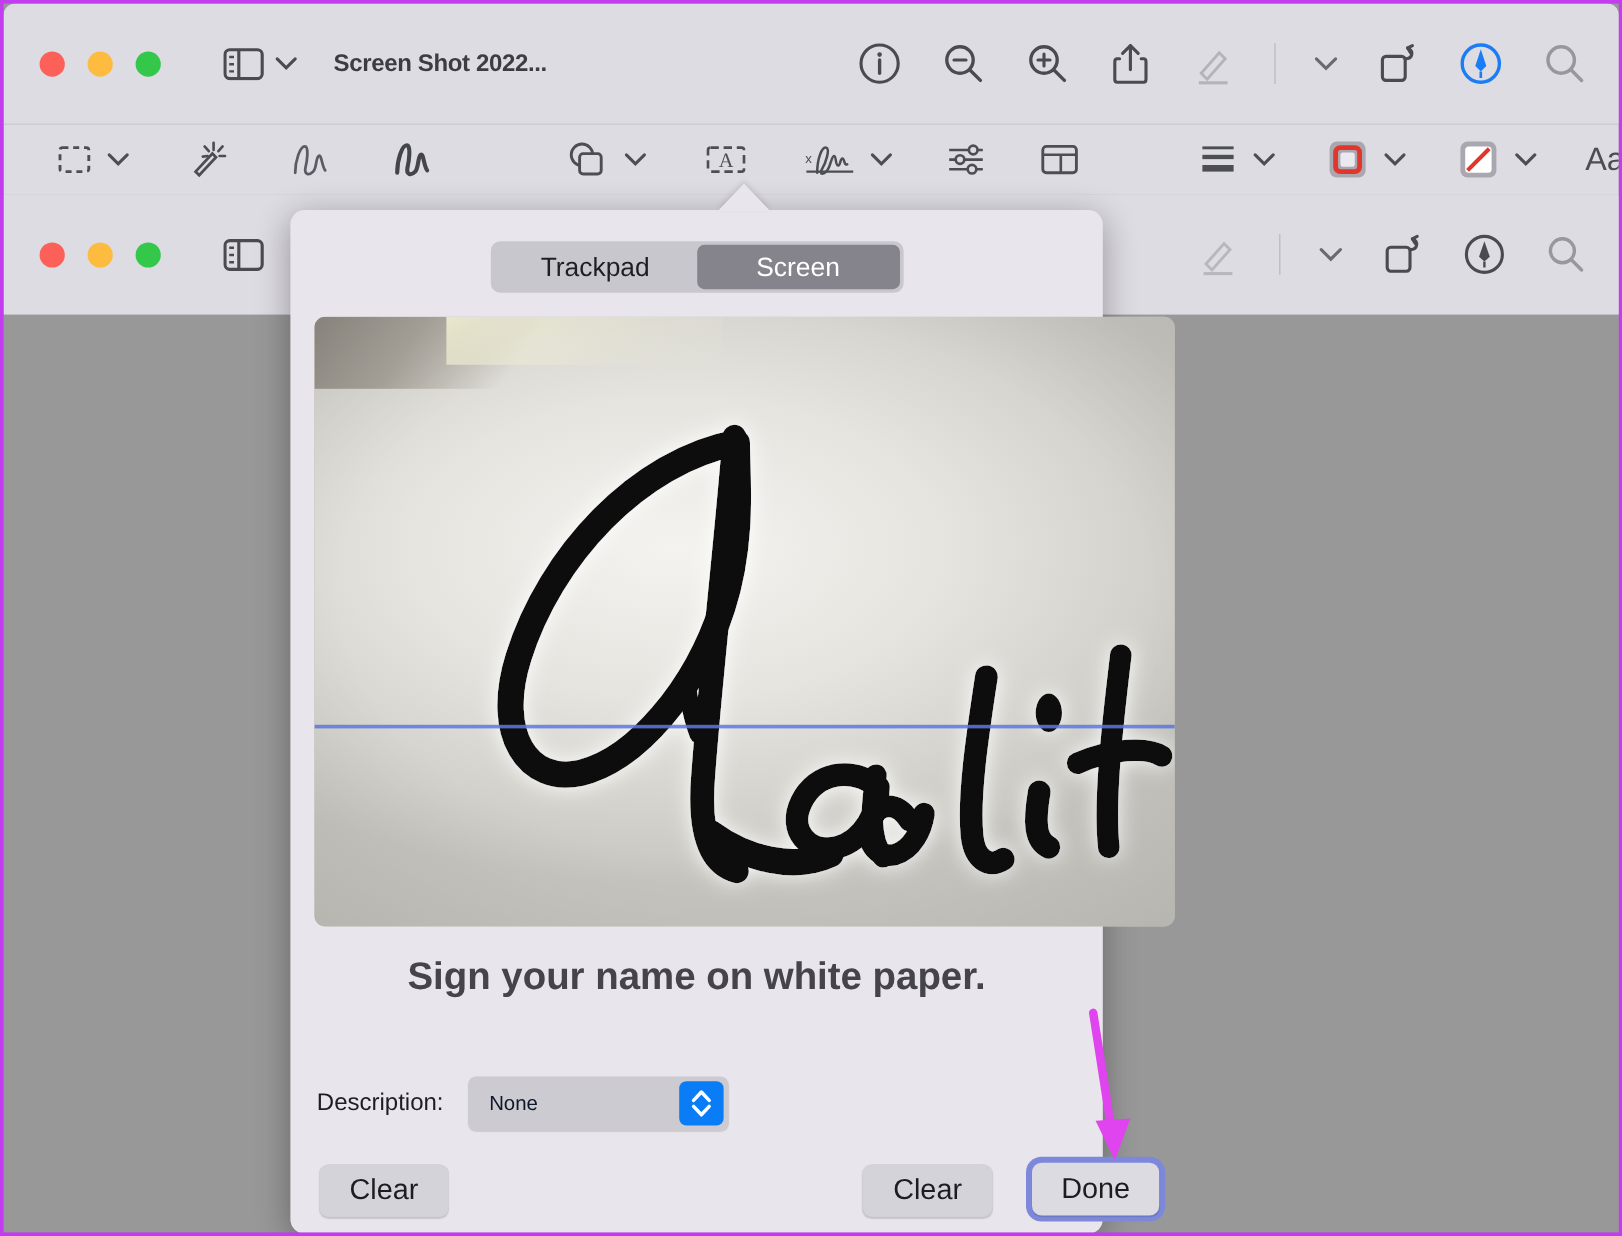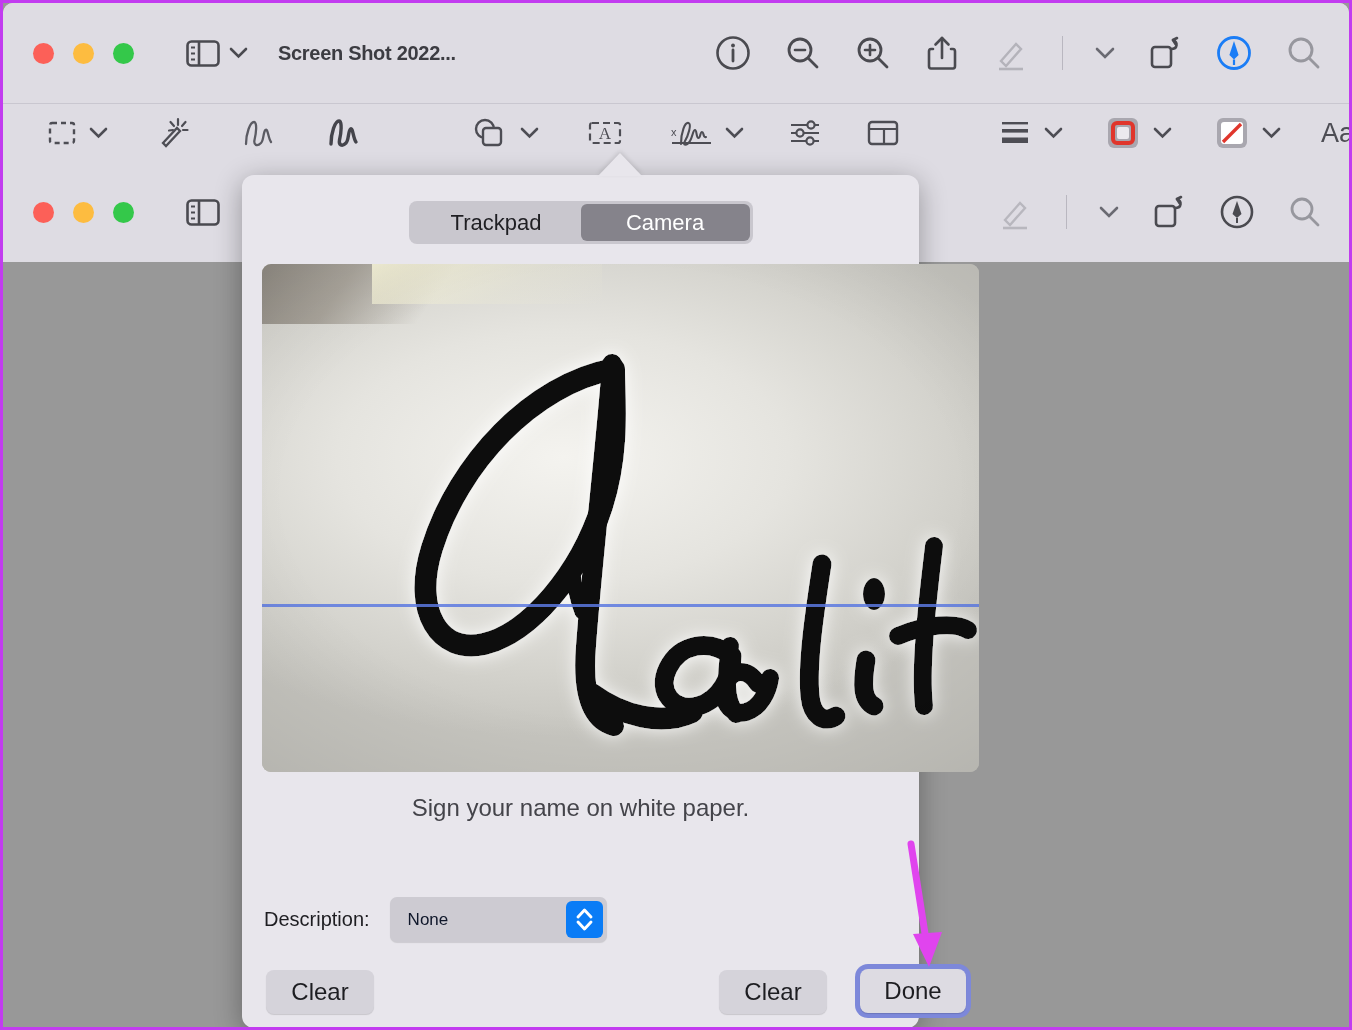--- a/index.html
+++ b/index.html
@@ -166,22 +166,23 @@
   .sig-svg { position: absolute; inset: 0; }
   .baseline {
     position: absolute; left: 0; right: 0; top: 340px;
     height: 3px; background: #5c79e0; opacity: 0.85;
   }
 
   
   .instructions {
     position: absolute; left: 0; right: 0; top: 617px;
     text-align: center;
-    font-size: 24px; color: #44444a;
+    font-size: 32px; color: #44444a;
     line-height: 1.35;
+    font-weight: bold;
   }
 
   
   .desc-row {
     position: absolute; left: 22px; top: 722px;
     display: flex; align-items: center; gap: 20px;
   }
   .desc-label { font-size: 20px; color: #1e1e22; }
   .popup-button {
     display: flex; align-items: center;
@@ -506,21 +507,21 @@
     </div>
   </div>
 
   <div class="popover-arrow"></div>
 
   <div class="popover">
 
     <div class="seg-wrap">
       <div class="segmented">
         <div class="seg">Trackpad</div>
-        <div class="seg active">Camera</div>
+        <div class="seg active">Screen</div>
       </div>
     </div>
 
     <div class="cam-wrap">
       <div class="cam-bg"></div>
       <div class="cam-corner-shadow"></div>
       <div class="cam-corner-light"></div>
 
       <svg class="sig-svg" viewBox="0 0 717 508" preserveAspectRatio="none">
         <defs>

